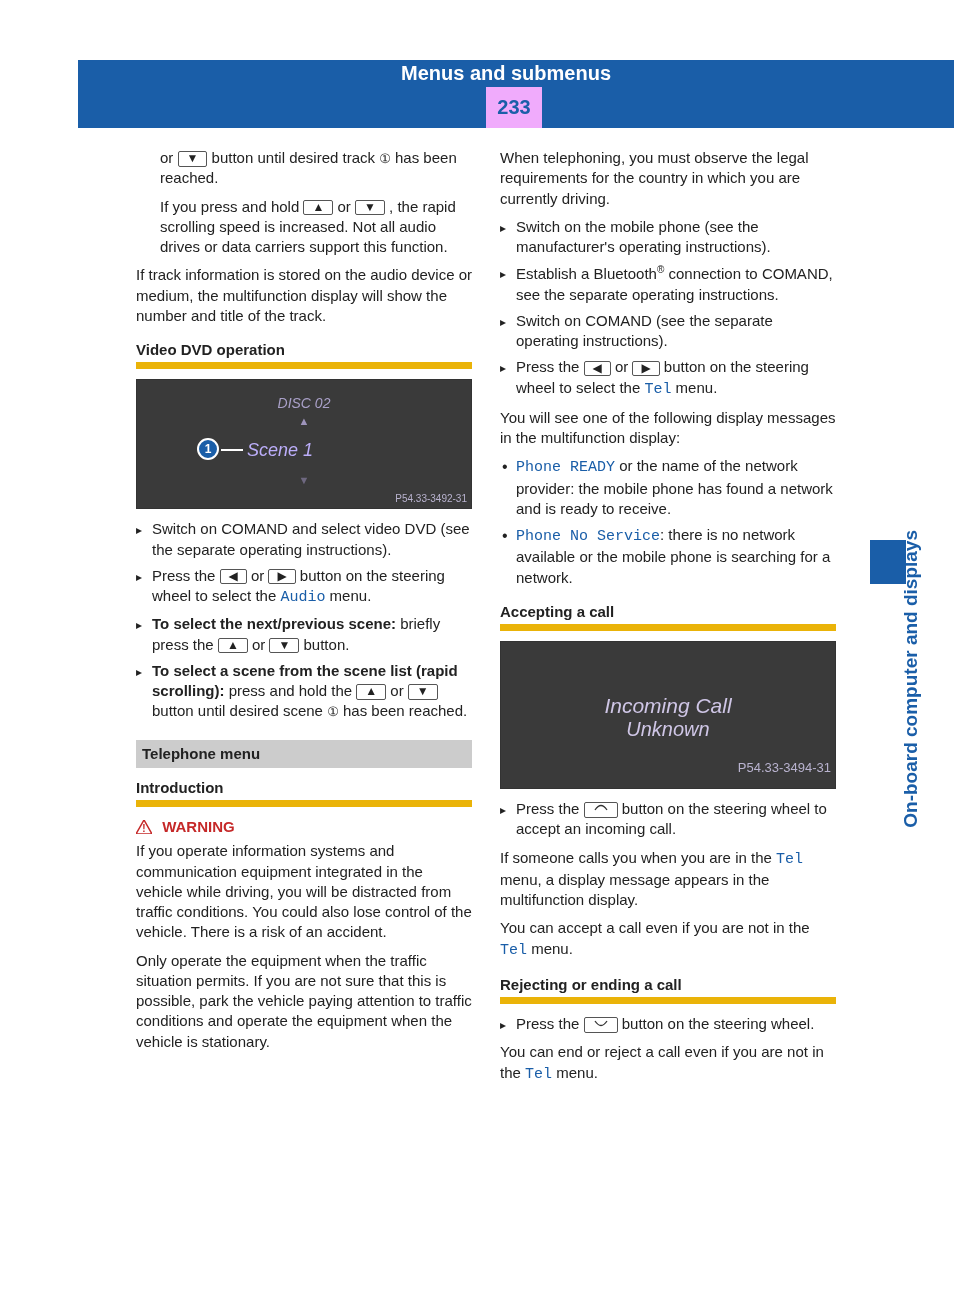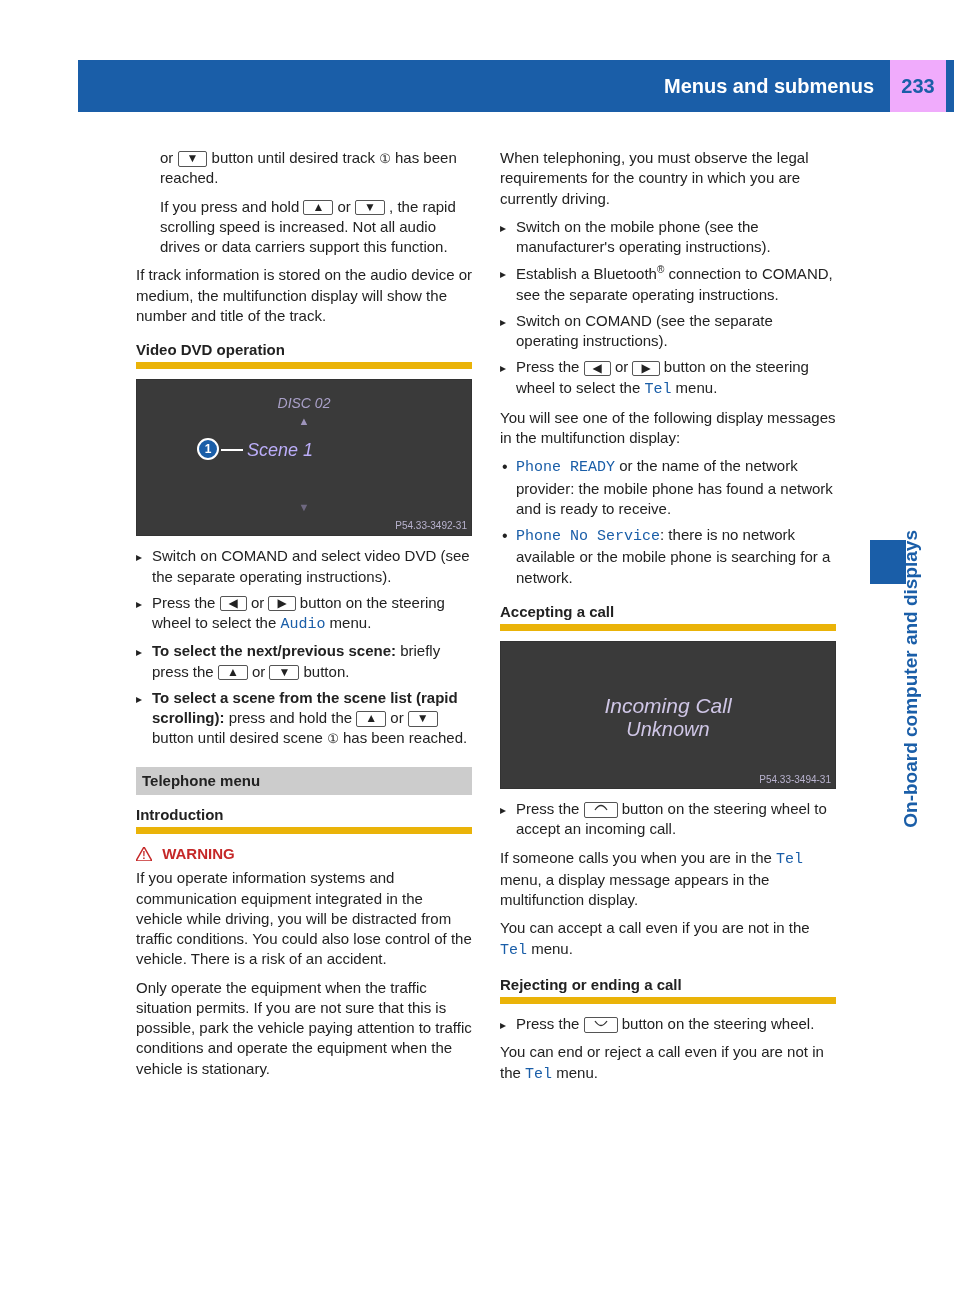--- a/index.html
+++ b/index.html
@@ -11,26 +11,27 @@
     width: 954px;
     height: 1294px;
     background: #fff;
     position: relative;
   }
   .header-bar {
     position: absolute;
     top: 60px;
     left: 78px;
     width: 876px;
-    height: 52px;
+    height: 68px;
     background: #1a5ea8;
     display: flex;
     align-items: center;
     justify-content: flex-end;
     padding-right: 8px;
+    flex-direction: column;
   }
   .header-title {
     color: #fff;
     font-weight: bold;
     font-size: 20px;
     margin-right: 12px;
   }
   .header-pagenum {
     background: #f0abfc;
     color: #1a5ea8;
@@ -113,40 +114,40 @@
   .bullet-list { list-style: none; padding: 0; margin: 0 0 8px 0; }
   .bullet-list li { position: relative; padding-left: 16px; margin-bottom: 6px; }
   .bullet-list li:before { content: "▸"; position: absolute; left: 0; font-size: 12px; top:3px; }
   .dot-list { list-style: none; padding: 0; margin: 0 0 8px 0; }
   .dot-list li { position: relative; padding-left: 16px; margin-bottom: 6px; }
   .dot-list li:before { content: "•"; position: absolute; left: 2px; top:0; font-size:16px; }
   .code { color: #1a5ea8; font-family: "Courier New", monospace; font-size: 15px; }
   .warning-head { color: #c52828; font-weight: bold; margin-bottom: 4px; margin-top:8px;}
   .warning-head svg { vertical-align: -2px; margin-right: 6px; }
   .dvd-img {
-    width: 336px; height: 157px; background:#3a3a3a; position:relative;
+    width: 336px; height: 130px; background:#3a3a3a; position:relative;
     border:1px solid #333; margin-bottom:10px;
     color:#bcaefa; font-style:italic;
   }
   .dvd-disc { position:absolute; top:14px; left:0; right:0; text-align:center; font-size:14px; color:#a9a0c8;}
   .dvd-up { position:absolute; top:34px; left:0; right:0; text-align:center; font-size:11px; color:#9e94bb;}
   .dvd-scene { position:absolute; top:58px; left:110px; font-size:18px;}
   .dvd-marker { position:absolute; top:58px; left:60px; width:22px;height:22px;
     border:2px solid #fff; border-radius:50%; background:#1a5ea8; color:#fff;
     display:flex;align-items:center;justify-content:center;font-style:normal;font-size:12px;font-weight:bold;}
   .dvd-line { position:absolute; top:69px; left:84px; width:22px; height:2px; background:#fff;}
   .dvd-dn { position:absolute; bottom:20px; left:0; right:0; text-align:center; font-size:11px; color:#6e6880;}
   .dvd-code { position:absolute; bottom:3px; right:4px; font-size:10px; color:#b9b3cf; font-style:normal;}
   .call-img {
     width:336px;height:148px;background:#3a3a3a;position:relative;border:1px solid #333;margin-bottom:10px;
     color:#cfc6e6;font-style:italic;text-align:center;
   }
   .call-line1{position:absolute;top:50px;left:0;right:0;font-size:21px;}
   .call-line2{position:absolute;top:74px;left:0;right:0;font-size:20px;}
-  .call-code{position:absolute;bottom:2px;right:4px;font-size:10px;color:#b9b3cf;font-style:normal;}
+  .call-code{position:absolute;bottom:11px;right:4px;font-size:13px;color:#b9b3cf;font-style:normal;}
   .bold { font-weight: bold; }
   sup { font-size: 10px; }
 </style>
 </head>
 <body>
 
 <div class="header-bar">
   <span class="header-title">Menus and submenus</span>
   <span class="header-pagenum">233</span>
 </div>

